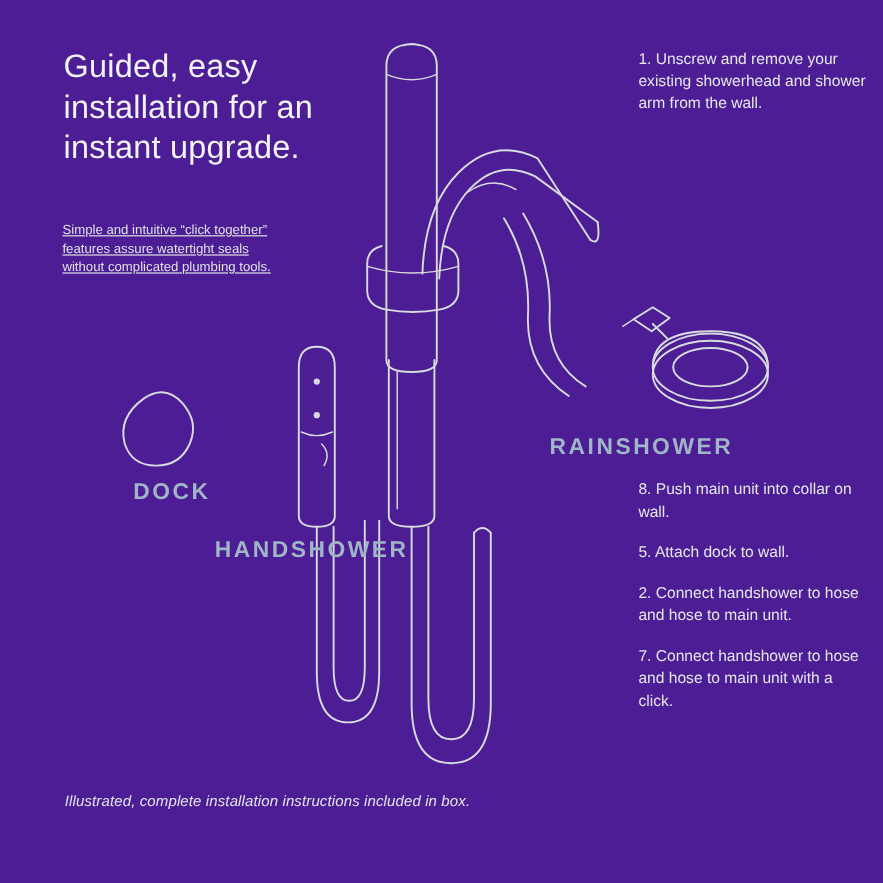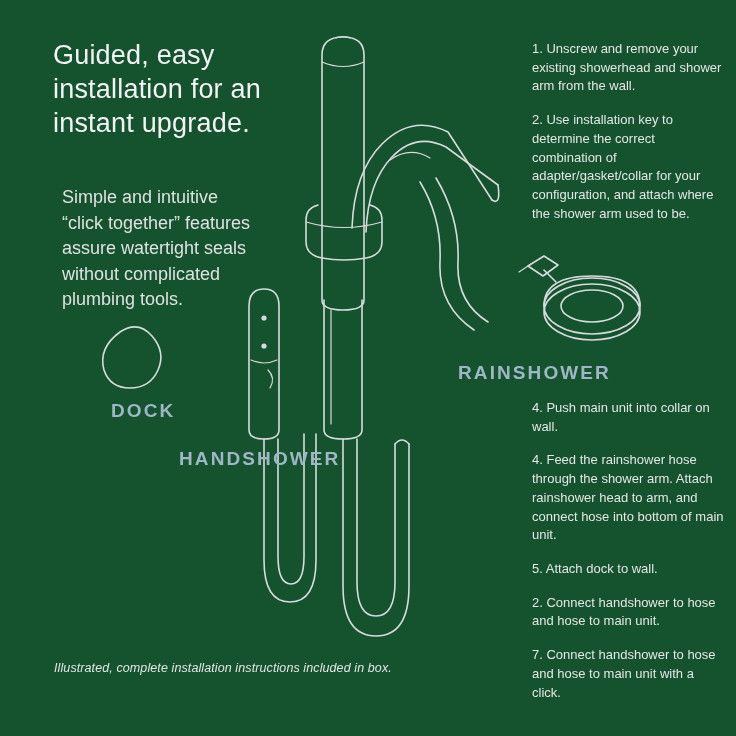--- a/index.html
+++ b/index.html
@@ -9,41 +9,42 @@
   }
   body {
     width: 736px; height: 736px;
     font-family: "Liberation Sans", sans-serif;
     color: #e9eaec;
     overflow: hidden;
   }
   #page {
     position: relative;
     width: 736px; height: 736px;
-    background: #14532d;
+    background: #4c1d95;
   }
 
   
   .headline {
     position: absolute;
     left: 53px; top: 38px;
     width: 220px;
     font-size: 27px;
     line-height: 1.26;
     font-weight: 400;
     letter-spacing: 0.2px;
     color: #f2f3f4;
   }
   .subcopy {
     position: absolute;
-    left: 62px; top: 185px;
+    left: 52px; top: 185px;
     width: 190px;
-    font-size: 18px;
+    font-size: 11px;
     line-height: 1.42;
     color: #dfe1e3;
+    text-decoration: underline;
   }
 
   
   .steps {
     position: absolute;
     left: 532px; top: 40px;
     width: 190px;
   }
   .step {
     font-size: 13px;
@@ -145,26 +146,24 @@
     <path d="M395 444 q7 -8 14 0"></path>
 
     <path d="M120 332 q18 -12 32 4 q14 16 6 34 q-8 18 -28 18 q-20 0 -26 -18 q-6 -22 16 -38 Z"></path>
   </svg>
 
   <div class="headline">Guided, easy installation for an instant upgrade.</div>
   <div class="subcopy">Simple and intuitive “click together” features assure watertight seals without complicated plumbing tools.</div>
 
   <div class="steps">
     <div class="step">1. Unscrew and remove your existing showerhead and shower arm from the wall.</div>
-    <div class="step">2. Use installation key to determine the correct combination of adapter/gasket/collar for your configuration, and attach where the shower arm used to be.</div>
   </div>
 
   <div class="steps-lower">
-    <div class="step">4. Push main unit into collar on wall.</div>
-    <div class="step">4. Feed the rainshower hose through the shower arm. Attach rainshower head to arm, and connect hose into bottom of main unit.</div>
+    <div class="step">8. Push main unit into collar on wall.</div>
     <div class="step">5. Attach dock to wall.</div>
     <div class="step">2. Connect handshower to hose and hose to main unit.</div>
     <div class="step">7. Connect handshower to hose and hose to main unit with a click.</div>
   </div>
 
   <div class="callout" id="callout-rainshower">RAINSHOWER</div>
   <div class="callout" id="callout-dock">DOCK</div>
   <div class="callout" id="callout-handshower">HANDSHOWER</div>
 
   <div class="footnote">Illustrated, complete installation instructions included in box.</div>

